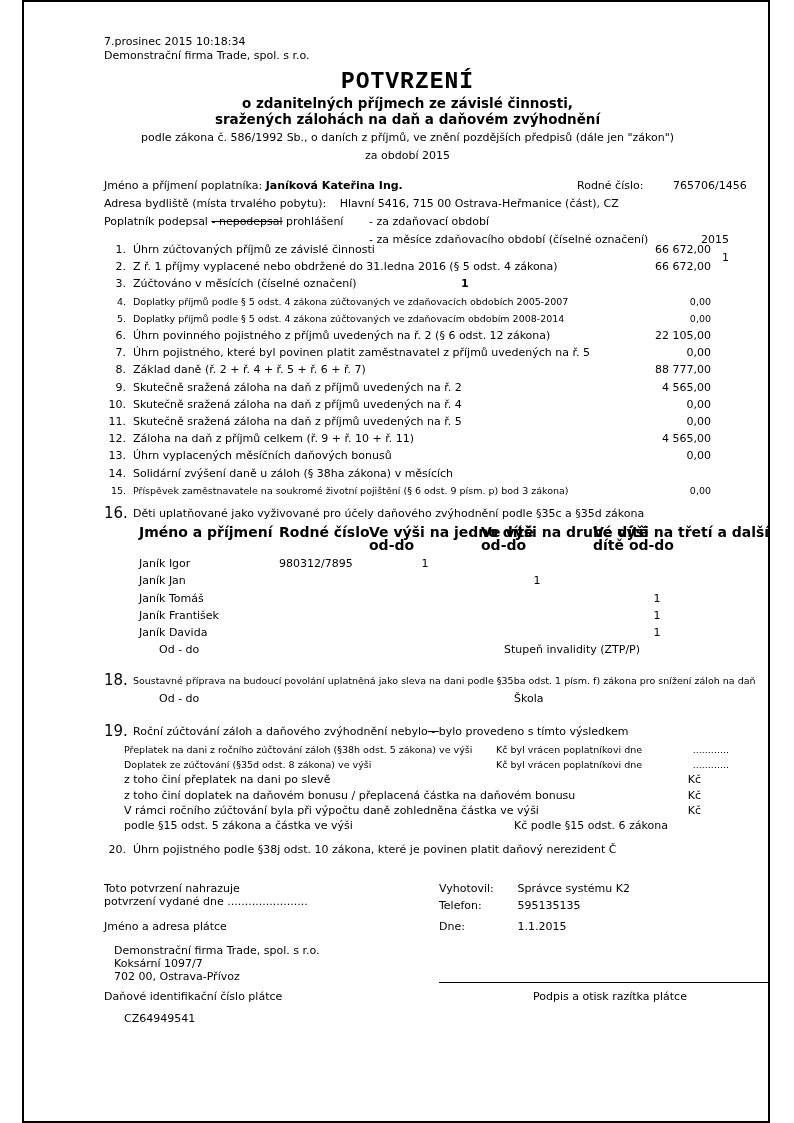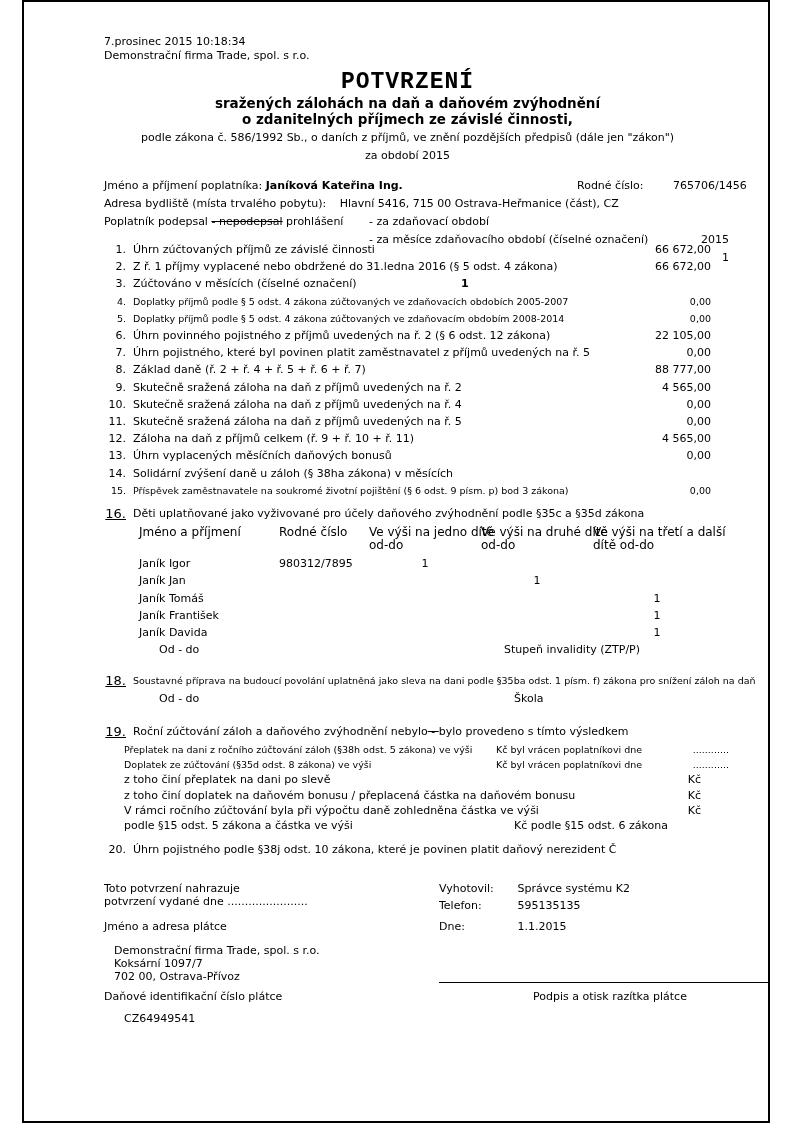--- a/index.html
+++ b/index.html
@@ -22,25 +22,25 @@
   .valbox { position:absolute; left:570px; width:55px; text-align:right; top:18px; }
   .lines { margin-top:10px; }
   .line { position:relative; display:flex; line-height:17.2px; white-space:nowrap; }
   .line.small { font-size:9.5px; }
   .num { width:22px; text-align:right; margin-right:7px; flex:none; }
   .txt { flex:1 1 auto; }
   .val { flex:none; }
   .mid1 { position:absolute; left:357px; top:0; font-weight:bold; }
   .sec { position:relative; display:flex; line-height:17.2px; white-space:nowrap; }
   .sec.small { font-size:9.5px; }
-  .sec .num { font-size:13px;text-decoration:underline; }
+  .sec .num { font-size:15px; }
   .subrow { position:relative; line-height:17.2px; height:17.2px; white-space:nowrap; }
   .t16 { margin-left:35px; margin-top:4px; }
   .t16-head, .t16-row { display:grid; grid-template-columns:140px 90px 112px 112px 128px; }
-  .t16-head { font-size:12px; line-height:13px; align-items:start; }
+  .t16-head { font-size:14px; line-height:13px; align-items:start;font-weight:bold; }
   .th { white-space:nowrap; }
   .ta-l { text-align:left !important; }
   .t16-body { margin-top:3px; }
   .t16-row { line-height:17.2px; }
   .td { text-align:center; white-space:nowrap; }
   .s19 { margin-top:16px; }
   .s19-rows { margin-top:2px; }
   .srow { position:relative; line-height:15.2px; height:15.2px; white-space:nowrap; padding-left:20px; }
   .srow.small { font-size:9.5px; }
   .srow .right { position:absolute; left:392px; right:-18px; top:0; display:flex; justify-content:space-between; font-size:9.5px; }
@@ -55,22 +55,22 @@
 </style>
 </head>
 <body>
 
 <div class="page">
 
   <div class="meta">7.prosinec 2015  10:18:34</div>
   <div class="meta">Demonstrační firma Trade, spol. s r.o.</div>
 
   <div class="title">POTVRZENÍ</div>
+  <div class="subtitle">o zdanitelných příjmech ze závislé činnosti,</div>
   <div class="subtitle">sražených zálohách na daň a daňovém zvýhodnění</div>
-  <div class="subtitle">o zdanitelných příjmech ze závislé činnosti,</div>
   <div class="law">podle zákona č. 586/1992 Sb., o daních z příjmů, ve znění pozdějších předpisů (dále jen "zákon")</div>
   <div class="period">za období 2015</div>
 
   <div class="tp">
     <div class="trow">
       <span>Jméno a příjmení poplatníka:</span>
       <b>Janíková Kateřina Ing.</b>
       <span class="abs" style="left:473px">Rodné číslo:</span>
       <span class="abs" style="left:569px">765706/1456</span>
     </div>

